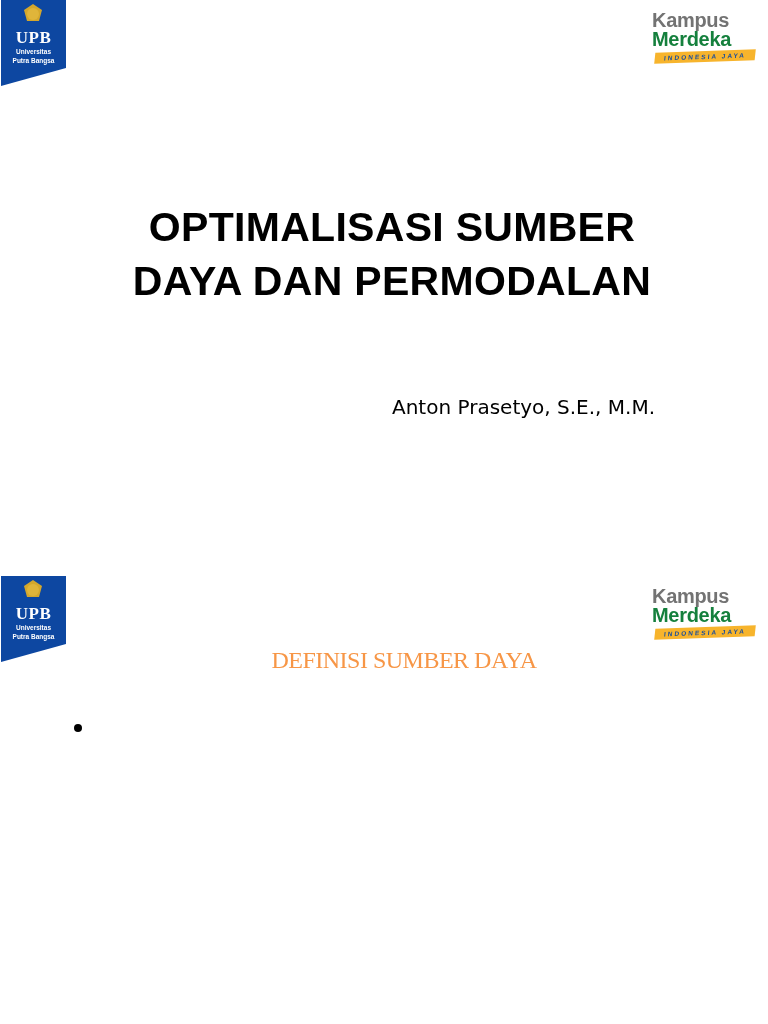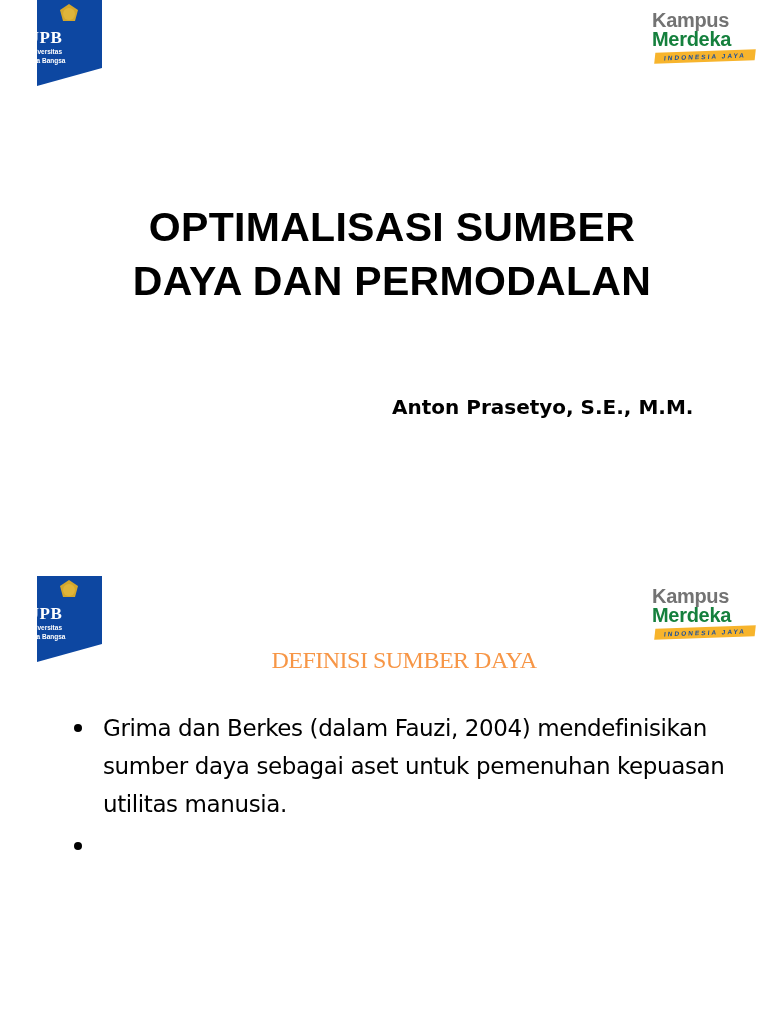--- a/index.html
+++ b/index.html
@@ -1,36 +1,36 @@
 <!DOCTYPE html>
 <html><head>
   <meta charset="utf-8">
   <style>
     html, body { margin: 0; padding: 0; background: #ffffff; }
     body { width: 768px; height: 1024px; overflow: hidden; position: relative; font-family: "Liberation Sans", sans-serif; }
     .slide { position: absolute; left: 0; width: 768px; height: 576px; background: #ffffff; overflow: hidden; }
     #slide-1 { top: 0; }
     #slide-2 { top: 576px; }
 
-    .upb-logo { position: absolute; left: 12px; top: 0; width: 65px; height: 86px; padding-left: 25px; }
+    .upb-logo { position: absolute; left: 1px; top: 0; width: 65px; height: 86px; }
     .upb-logo svg { display: block; }
     .upb-text { position: absolute; left: 0; width: 65px; text-align: center; color: #ffffff; }
     .upb-abbr { top: 28px; font-family: "Liberation Serif", serif; font-weight: bold; font-size: 17px; letter-spacing: 0.5px; }
     .upb-line1 { top: 48px; font-size: 6.5px; font-weight: bold; }
     .upb-line2 { top: 57px; font-size: 6.5px; font-weight: bold; }
 
     .km-logo { position: absolute; left: 652px; top: 8px; width: 108px; height: 58px; }
     .km-word { position: absolute; left: 0; font-family: "Liberation Sans", sans-serif; font-weight: bold; font-size: 20px; line-height: 20px; letter-spacing: -0.3px; }
     .km-kampus { top: 2px; color: #737373; }
     .km-merdeka { top: 21px; color: #15803d; }
     .km-banner { position: absolute; left: 3px; top: 43px; width: 100px; height: 11px; background: #f7b42c; transform: skewX(-8deg) rotate(-2deg); }
     .km-tag { position: absolute; left: 0; top: 0; width: 100%; text-align: center; font-size: 6.5px; font-weight: bold; letter-spacing: 2px; color: #1b4f9c; line-height: 11px; }
 
     .main-title { position: absolute; left: 0; top: 200px; width: 784px; text-align: center; font-family: "Liberation Sans", sans-serif; font-weight: bold; font-size: 41px; line-height: 54px; color: #000000; letter-spacing: 0.3px; }
-    .author { position: absolute; left: 392px; top: 395px; font-family: "DejaVu Sans", sans-serif; font-weight: bold; font-size: 20px; color: #000000; }
+    .author { position: absolute; left: 392px; top: 395px; font-family: "DejaVu Sans", sans-serif; font-weight: normal; font-size: 20px; color: #000000; }
 
     .section-title { position: absolute; left: 0; top: 71px; width: 768px; text-align: center; font-family: "Liberation Serif", serif; font-size: 24px; color: #f79646; letter-spacing: -0.5px; margin-left: 20px; }
     .bullets { position: absolute; left: 72px; top: 133px; width: 660px; margin: 0; padding: 0; list-style: none; }
     .bullet { position: relative; padding-left: 31px; font-family: "DejaVu Sans", sans-serif; font-size: 23px; line-height: 38px; color: #000000; margin-bottom: 4px; letter-spacing: -0.4px; }
     .bullet-dot { position: absolute; left: 2px; top: 15px; width: 8px; height: 8px; border-radius: 50%; background: #000000; }
   </style>
 </head>
 <body>
 
 <div class="slide" id="slide-1">
@@ -79,19 +79,15 @@
     <div class="km-banner">
       <div class="km-tag">INDONESIA JAYA</div>
     </div>
   </div>
 
   <div class="section-title">DEFINISI SUMBER DAYA</div>
 
   <ul class="bullets">
     <li class="bullet">
       <span class="bullet-dot"></span>
-      <span>Grima dan Berkes (dalam Fauzi, 2004) mendefinisikan sumber daya sebagai aset untuk pemenuhan kepuasan utilitas manusia.</span>
-    </li>
-    <li class="bullet">
-      <span class="bullet-dot"></span>
     </li>
   </ul>
 </div>
 
 </body></html>

